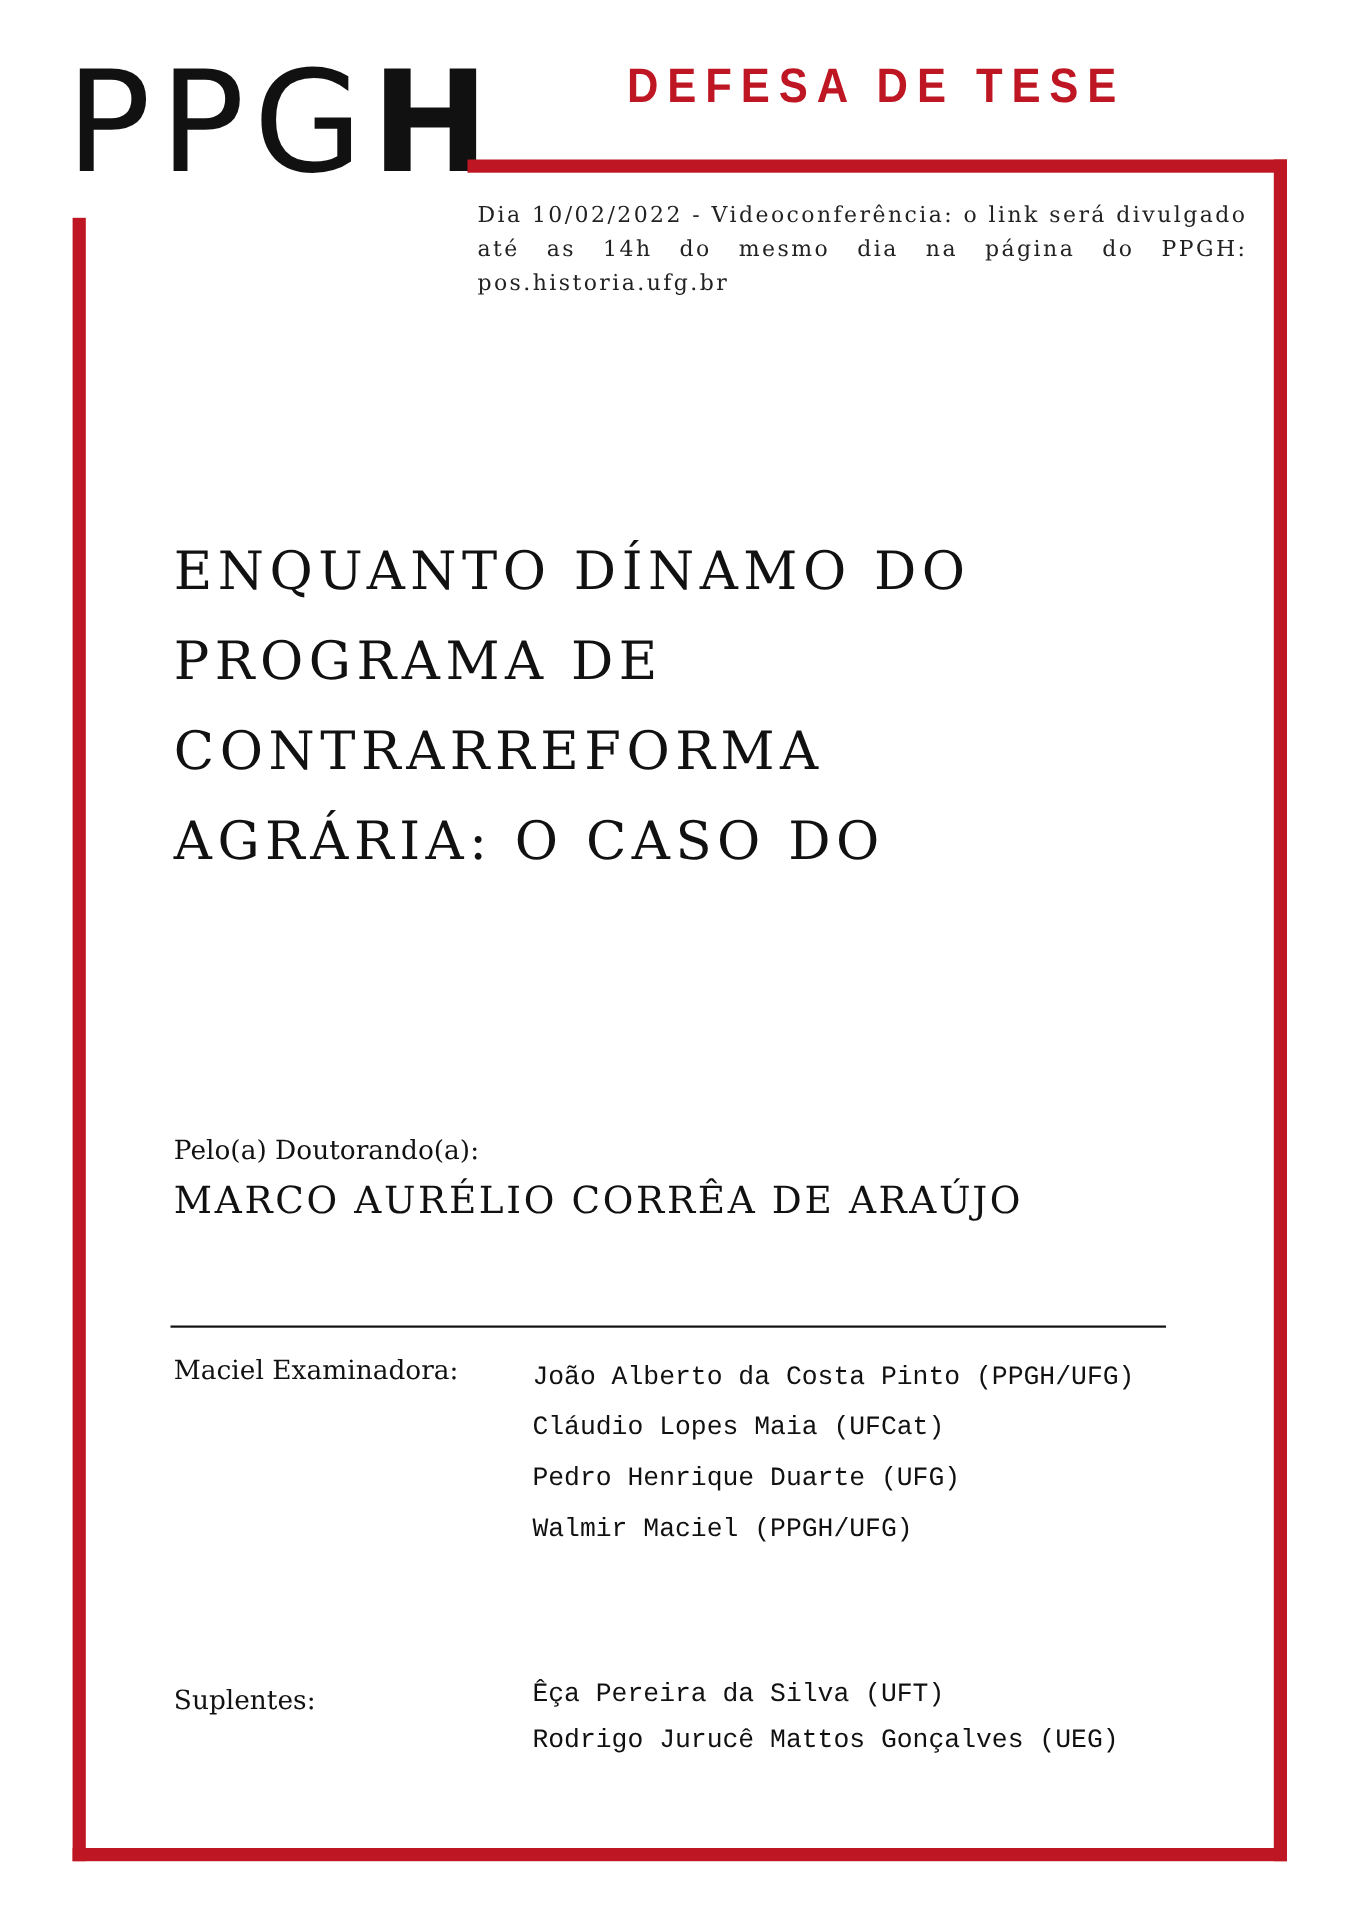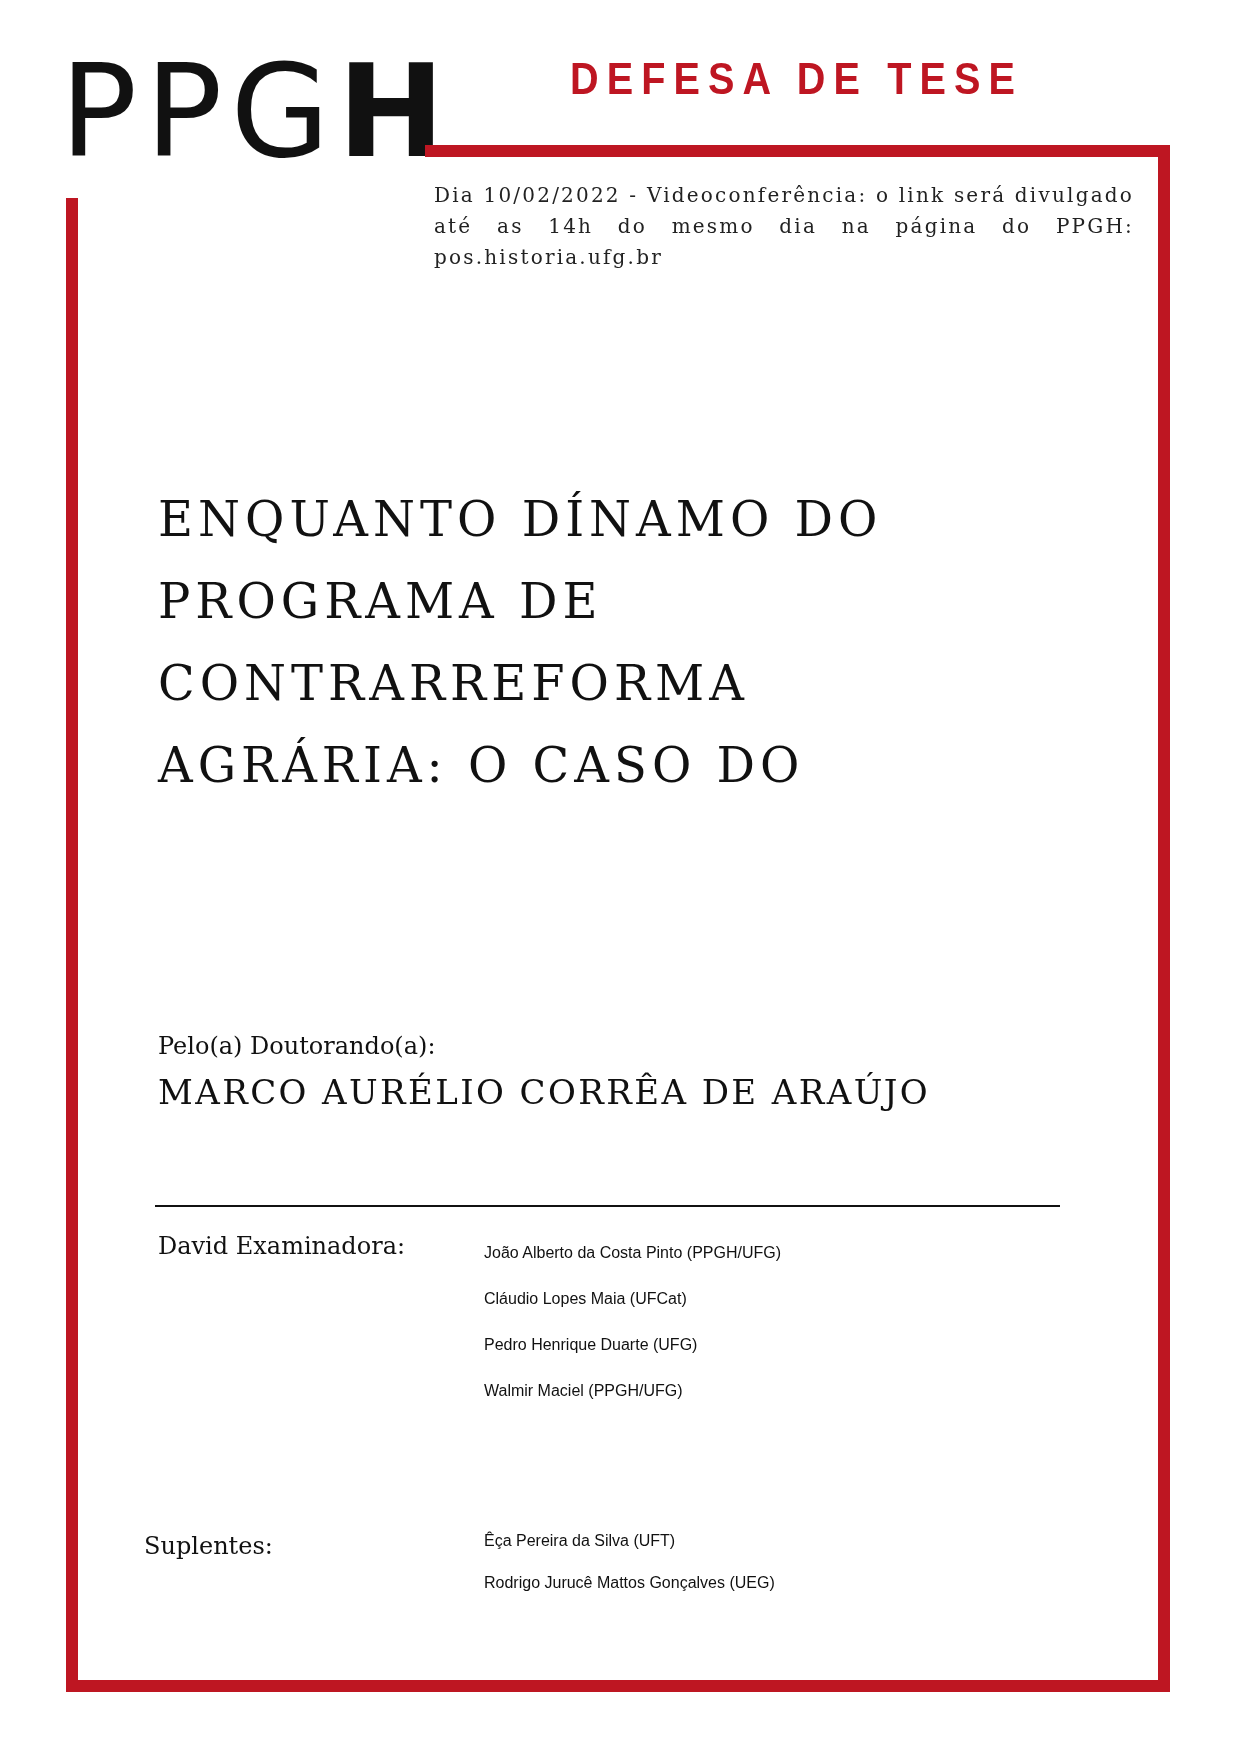--- a/index.html
+++ b/index.html
@@ -40,21 +40,21 @@
   .cand-name {
     left: 158px; top: 1072px;
     font-family: "DejaVu Serif", serif;
     font-size: 34px; letter-spacing: 2.4px; color: #111; white-space: nowrap;
   }
   .rule { left: 155px; top: 1205px; width: 905px; height: 2px; background: #111; }
   .sec-label {
     font-family: "DejaVu Serif", serif; font-size: 24px; color: #111;
   }
   .member {
-    font-family: Liberation Sans, sans-serif; font-size: 16px; color: #111;
+    font-family: Liberation Mono, monospace; font-size: 24px; color: #111;
     white-space: nowrap; height: 46px; line-height: 46px;
   }
 </style>
 </head>
 <body>
 
 <div class="abs logo"><span>PPG</span><span class="bold">H</span></div>
 
 <div class="abs event-type">DEFESA DE TESE</div>
 
@@ -70,25 +70,25 @@
   <div>PROGRAMA DE</div>
   <div>CONTRARREFORMA</div>
   <div>AGRÁRIA: O CASO DO</div>
 </div>
 
 <div class="abs cand-label">Pelo(a) Doutorando(a):</div>
 <div class="abs cand-name">MARCO AURÉLIO CORRÊA DE ARAÚJO</div>
 
 <div class="abs rule"></div>
 
-<div class="abs sec-label" style="left:158px; top:1232px;">David Examinadora:</div>
+<div class="abs sec-label" style="left:158px; top:1232px;">Maciel Examinadora:</div>
 <div class="abs" style="left:484px; top:1230px;">
   <div class="member">João Alberto da Costa Pinto (PPGH/UFG)</div>
   <div class="member">Cláudio Lopes Maia (UFCat)</div>
   <div class="member">Pedro Henrique Duarte (UFG)</div>
   <div class="member">Walmir Maciel (PPGH/UFG)</div>
 </div>
 
-<div class="abs sec-label" style="left:144px; top:1532px;">Suplentes:</div>
+<div class="abs sec-label" style="left:158px; top:1532px;">Suplentes:</div>
 <div class="abs" style="left:484px; top:1520px;">
   <div class="member" style="height:42px; line-height:42px;">Êça Pereira da Silva (UFT)</div>
   <div class="member" style="height:42px; line-height:42px;">Rodrigo Jurucê Mattos Gonçalves (UEG)</div>
 </div>
 
 </body></html>

